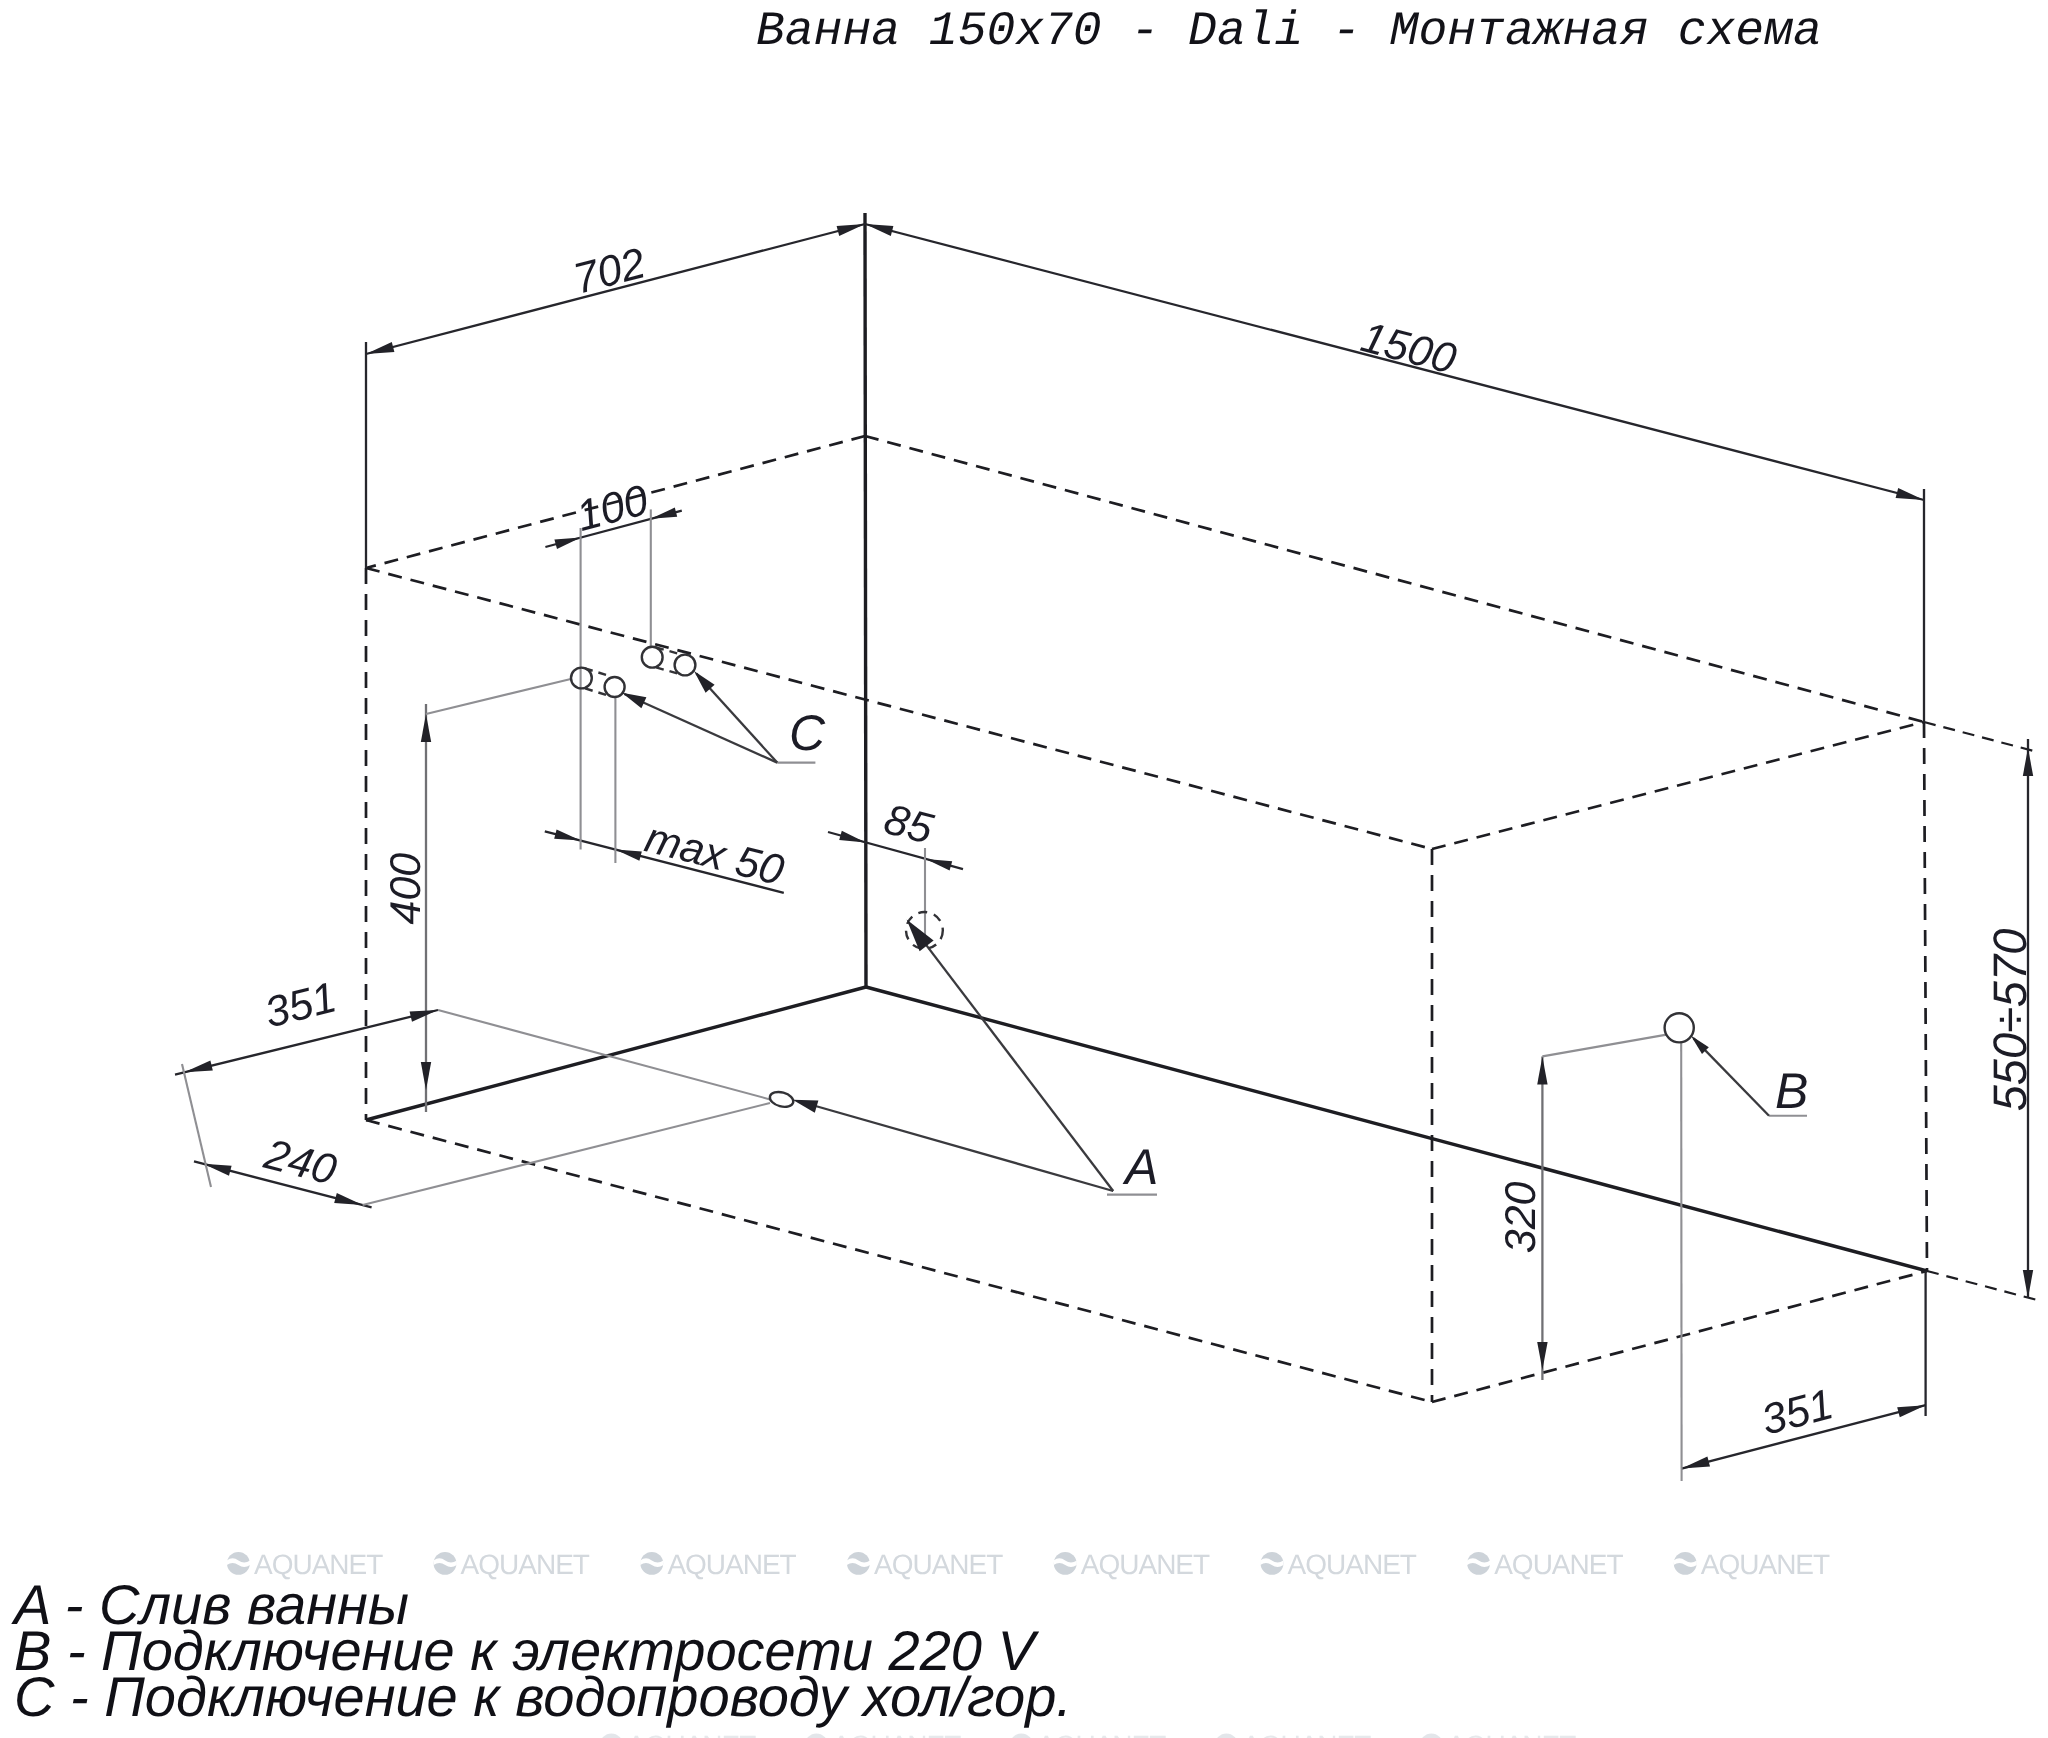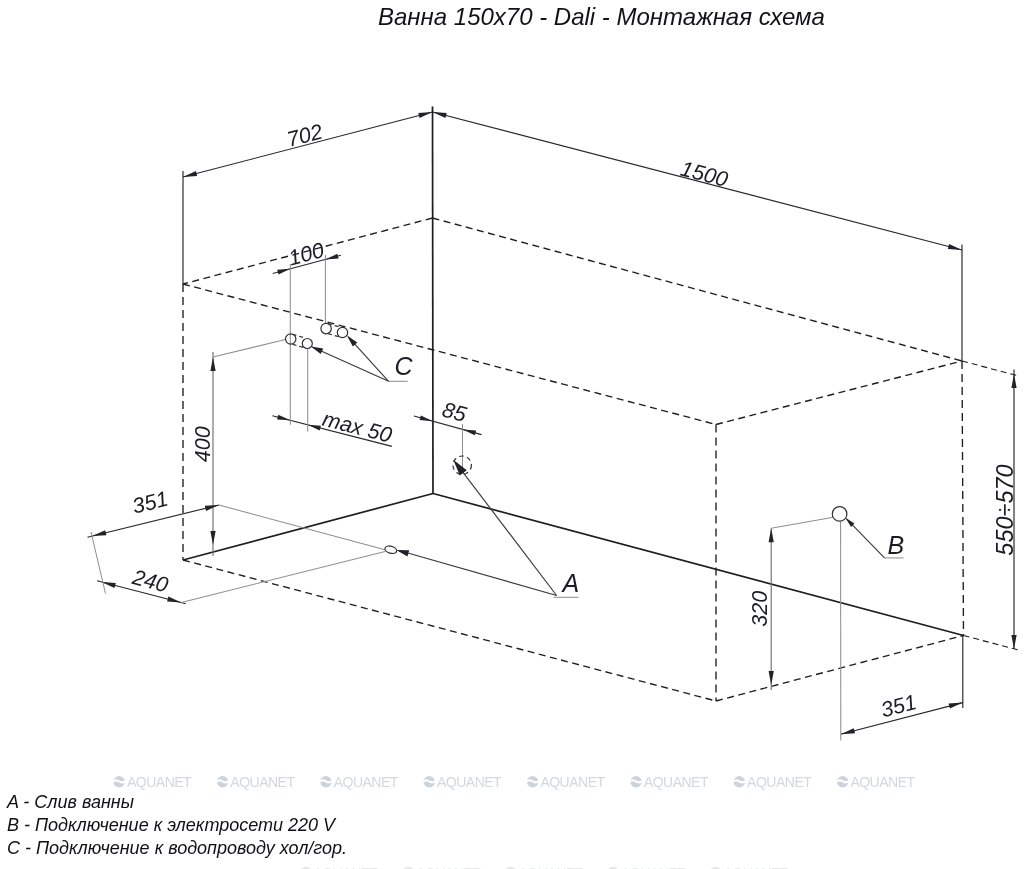--- a/index.html
+++ b/index.html
@@ -2,24 +2,24 @@
 <html><head>
 <meta charset="utf-8">
 <style>
   html,body { margin:0; padding:0; background:#ffffff; }
   .wrap { position:relative; width:1024px; height:869px; overflow:hidden; background:#fff; }
   svg { position:absolute; left:0; top:0; }
   text { font-family:"Liberation Sans", sans-serif; font-style:italic; }
   text.dim { fill:#1c1c26; }
   text.lbl { fill:#1c1c26; font-size:25px; }
   text.wmt { font-style:normal; }
-  .title { position:absolute; left:378px; top:4.8px; font-family:Liberation Sans, sans-serif;
+  .title { position:absolute; left:378px; top:4.8px; font-family:Liberation Mono, monospace;
            font-style:italic; font-size:24px; line-height:24px; color:#121218; white-space:pre; }
   .legend { position:absolute; left:7px; top:790.7px; font-family:"Liberation Sans", sans-serif;
-            font-style:italic; font-size:18px; color:#101016; line-height:23px; white-space:pre; }
+            font-style:italic; font-size:28px; color:#101016; line-height:23px; white-space:pre; }
 </style>
 </head>
 <body>
 <div class="wrap">
 <svg width="1024" height="869" viewBox="0 0 1024 869">
 <g stroke="#1d1d22" stroke-width="1.7" fill="none">
         <line x1="432.5" y1="106.5" x2="433.0" y2="493.5"></line>
         <line x1="433.0" y1="493.5" x2="183.0" y2="560.0"></line>
         <line x1="433.0" y1="493.5" x2="963.5" y2="635.5"></line>
       </g>

